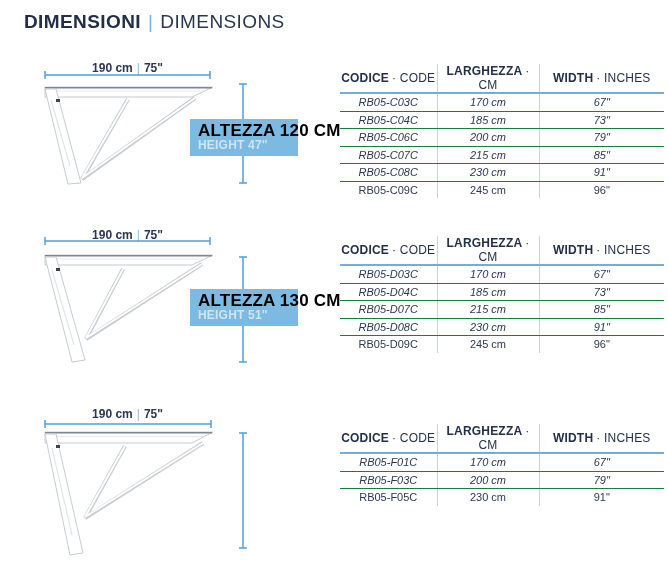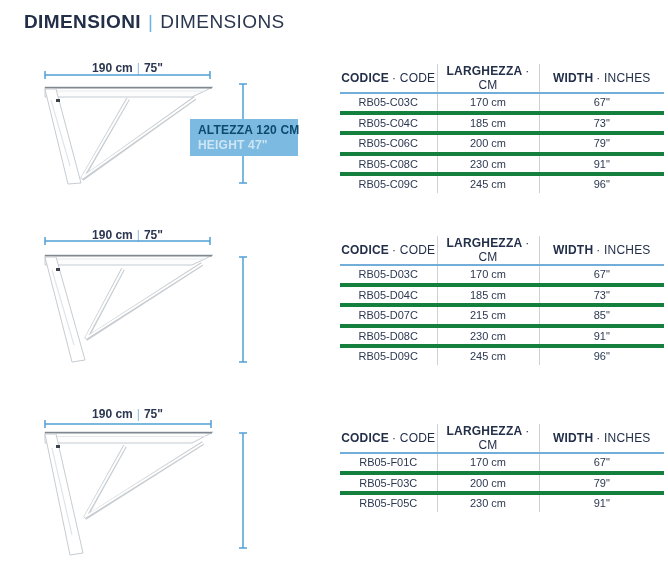--- a/index.html
+++ b/index.html
@@ -12,34 +12,34 @@
   .page-title .t-sep{color:#6fb3e0;font-weight:400;margin:0 7px;}
   .page-title .t-secondary{font-weight:400;color:#2b3750;}
 
   
   .dim-label{position:absolute;width:165px;text-align:center;font-size:12px;color:#2b3750;font-weight:700;}
   .dim-label .d-sep{color:#8fb9d9;font-weight:400;margin:0 4px;}
 
   
   .badge{position:absolute;width:108px;height:37px;background:#7cbae2;box-sizing:border-box;
          padding:4px 0 0 8px;line-height:15px;z-index:3;}
-  .badge .b1{font-size:12px;font-weight:700;color:#0c4a6e;letter-spacing:.2px;white-space:nowrap;}
+  .badge .b1{font-size:17px;font-weight:700;color:#000000;letter-spacing:.2px;white-space:nowrap;}
   .badge .b2{font-size:12px;font-weight:700;color:rgba(255,255,255,.62);letter-spacing:.2px;white-space:nowrap;}
 
   .diagram{position:absolute;z-index:1;}
 
   
   table.spec-table{position:absolute;border-collapse:collapse;table-layout:fixed;width:324px;
                    font-size:11px;color:#2c3850;}
   table.spec-table th,table.spec-table td{text-align:center;vertical-align:middle;padding:0;}
   table.spec-table th{height:24px;font-size:12px;letter-spacing:.2px;color:#232f49;
                       border-bottom:2px solid #73aedb;}
   table.spec-table th+th,table.spec-table td+td{border-left:1px solid #ccd2d7;}
   table.spec-table td{height:16.5px;}
-  table.spec-table tbody tr:not(:last-child) td{border-bottom:4px solid #15803d;}
+  table.spec-table tbody tr:not(:last-child) td{border-bottom:1px solid #15803d;font-style:italic;}
   .hb{font-weight:700;}
   .hr{font-weight:400;margin-left:3px;}
   .c1{width:97px;}.c2{width:102px;}.c3{width:125px;}
 </style>
 </head>
 <body>
 
 <div id="page">
 
   <div class="page-title">
@@ -100,20 +100,25 @@
           <td>RB05-C04C</td>
           <td>185 cm</td>
           <td>73"</td>
         </tr>
       <tr>
           <td>RB05-C06C</td>
           <td>200 cm</td>
           <td>79"</td>
         </tr>
       <tr>
+          <td>RB05-C07C</td>
+          <td>215 cm</td>
+          <td>85"</td>
+        </tr>
+      <tr>
           <td>RB05-C08C</td>
           <td>230 cm</td>
           <td>91"</td>
         </tr>
       <tr>
           <td>RB05-C09C</td>
           <td>245 cm</td>
           <td>96"</td>
         </tr>
     </tbody>
@@ -139,20 +144,24 @@
       <polygon points="17,32 28,32 57,135 44,137" fill="#ffffff" stroke="#c6ccd1" stroke-width="1"></polygon>
       <line x1="24" y1="45" x2="46" y2="120" stroke="#e2e5e8" stroke-width="1.2"></line>
       <rect x="28" y="43" width="4" height="3" fill="#3a424c"></rect>
     </g>
     <g stroke="#4f9fd4" stroke-width="1.5">
       <line x1="215" y1="32" x2="215" y2="137"></line>
         <line x1="211" y1="32" x2="219" y2="32"></line>
         <line x1="211" y1="137" x2="219" y2="137"></line>
     </g>
   </svg>
+  <div class="badge" style="left:190px;top:289px;">
+    <div class="b1">ALTEZZA 130 CM</div>
+    <div class="b2">HEIGHT 51"</div>
+  </div>
   <table class="spec-table" style="left:340px;top:236px;">
     <colgroup>
         <col class="c1">
         <col class="c2">
         <col class="c3">
       </colgroup>
     <thead>
         <tr>
       <th><span class="hb">CODICE</span><span class="hr">· CODE</span></th>
       <th><span class="hb">LARGHEZZA</span><span class="hr">· CM</span></th>

